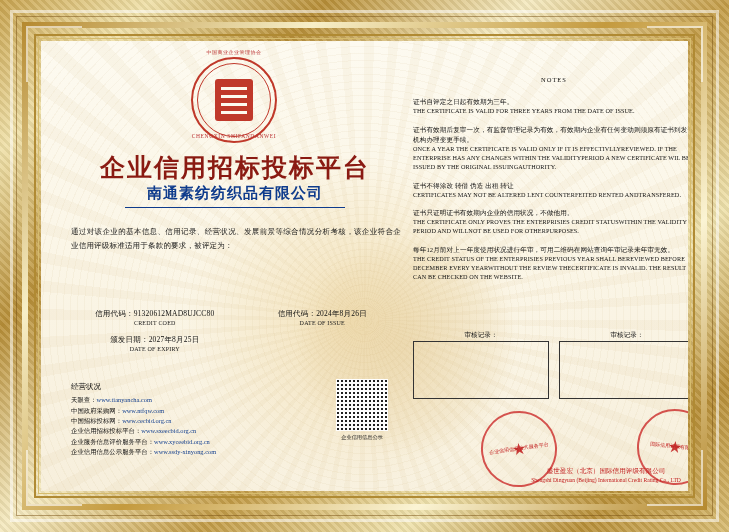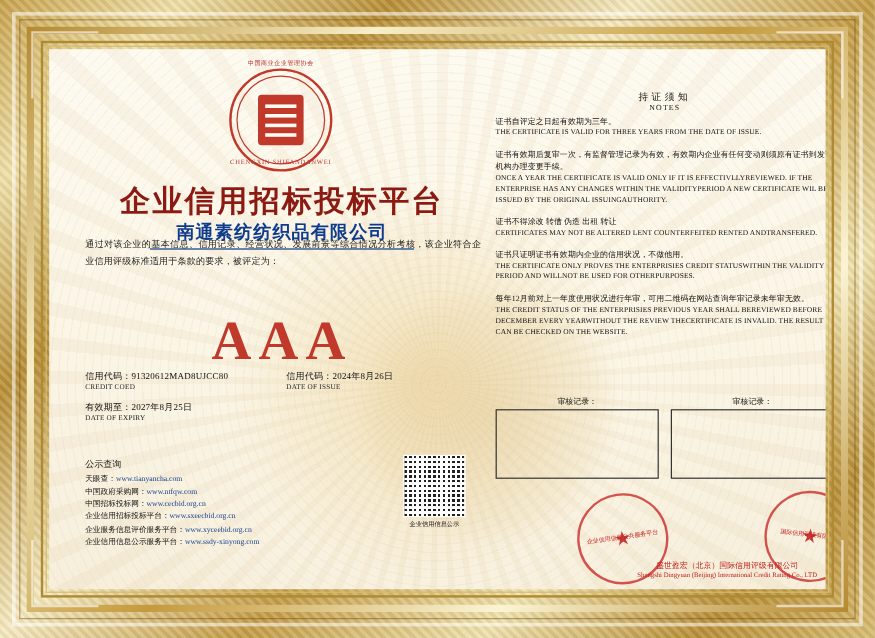--- a/index.html
+++ b/index.html
@@ -65,34 +65,34 @@
     position:absolute;left:34px;top:110px;width:320px;text-align:center;
     font-size:25px;font-weight:bold;color:#8a1a12;letter-spacing:2px;
     font-family:"Liberation Serif", serif;
   }
   .company{
     position:absolute;left:34px;top:143px;width:320px;text-align:center;
     font-size:15px;font-weight:bold;color:#0e3b8c;letter-spacing:1px;
   }
   .company-underline{position:absolute;left:84px;top:166px;width:220px;height:1px;background:#0e3b8c;}
   .desc{
-    position:absolute;left:30px;top:156px;width:330px;
+    position:absolute;left:30px;top:184px;width:330px;
     font-size:7.5px;line-height:1.9;color:#1a1a1a;text-align:justify;
     letter-spacing:.2px;
   }
   .grade{
     position:absolute;left:34px;top:216px;width:320px;text-align:center;
     font-size:46px;font-weight:bold;color:#c0392b;letter-spacing:6px;
     font-family:"Liberation Serif", serif;
   }
 
   
   .fields{position:absolute;left:30px;top:268px;width:335px;font-size:7px;color:#111;}
   .frow{display:flex;margin-bottom:9px;}
-  .fcol{width:50%;}
+  .fcol{width:50%;text-align:center;}
   .fcn{font-size:7.5px;letter-spacing:.2px;}
   .fen{font-size:6px;letter-spacing:.2px;color:#222;margin-top:1px;}
 
   
   .query{position:absolute;left:30px;top:340px;width:260px;font-size:6.4px;color:#111;line-height:1.62;}
   .query .hd{font-size:7.5px;margin-bottom:2px;}
   .query .lnk{color:#14408f;}
 
   
   .qr-wrap{position:absolute;left:290px;top:338px;width:62px;text-align:center;}
@@ -159,58 +159,56 @@
         <div class="inner"></div>
         <div class="arc"></div>
         <div class="block"></div>
       </div>
       <div class="emblem-sub">CHENGXIN SHIFANDANWEI</div>
 
       <div class="title">企业信用招标投标平台</div>
       <div class="company">南通素纺纺织品有限公司</div>
       <div class="company-underline"></div>
       <div class="desc">通过对该企业的基本信息、信用记录、经营状况、发展前景等综合情况分析考核，该企业符合企业信用评级标准适用于条款的要求，被评定为：</div>
-      <div class="grade">AAA</div>
 
       <div class="fields">
         <div class="frow">
           <div class="fcol">
             <div class="fcn"><span>信用代码：</span><span>91320612MAD8UJCC80</span></div>
             <div class="fen">CREDIT COED</div>
           </div>
           <div class="fcol">
             <div class="fcn"><span>信用代码：</span><span>2024年8月26日</span></div>
             <div class="fen">DATE OF ISSUE</div>
           </div>
         </div>
         <div class="frow">
           <div class="fcol">
-            <div class="fcn"><span>有效期至：</span><span>2027年8月25日</span></div>
+            <div class="fcn"><span>颁发日期：</span><span>2027年8月25日</span></div>
             <div class="fen">DATE OF EXPIRY</div>
           </div>
         </div>
       </div>
 
       <div class="query">
-        <div class="hd">公示查询</div>
+        <div class="hd">经营状况</div>
         <div><span>天眼查：</span><span class="lnk">www.tianyancha.com</span></div>
         <div><span>中国政府采购网：</span><span class="lnk">www.ntfqw.com</span></div>
         <div><span>中国招标投标网：</span><span class="lnk">www.cecbid.org.cn</span></div>
         <div><span>企业信用招标投标平台：</span><span class="lnk">www.sxeecbid.org.cn</span></div>
         <div><span>企业服务信息评价服务平台：</span><span class="lnk">www.xyceebid.org.cn</span></div>
         <div><span>企业信用信息公示服务平台：</span><span class="lnk">www.ssdy-xinyong.com</span></div>
       </div>
 
       <div class="qr-wrap">
         <div class="qr"></div>
         <div class="qr-cap">企业信用信息公示</div>
       </div>
 
       <div class="notes-hd">
-        <div class="cn">持证须知</div>
         <div class="en">NOTES</div>
       </div>
       <div class="notes">
         <div class="note">
           <div class="cn">证书自评定之日起有效期为三年。</div>
           <div class="en">THE CERTIFICATE IS VALID FOR THREE YEARS FROM THE DATE OF ISSUE.</div>
         </div>
         <div class="note">
           <div class="cn">证书有效期后复审一次，有监督管理记录为有效，有效期内企业有任何变动则须原有证书到发证机构办理变更手续。</div>
           <div class="en">ONCE A YEAR THE CERTIFICATE IS VALID ONLY IF IT IS EFFECTIVLLYREVIEWED. IF THE ENTERPRISE HAS ANY CHANGES WITHIN THE VALIDITYPERIOD A NEW CERTIFICATE WIL BE ISSUED BY THE ORIGINAL ISSUINGAUTHORITY.</div>

